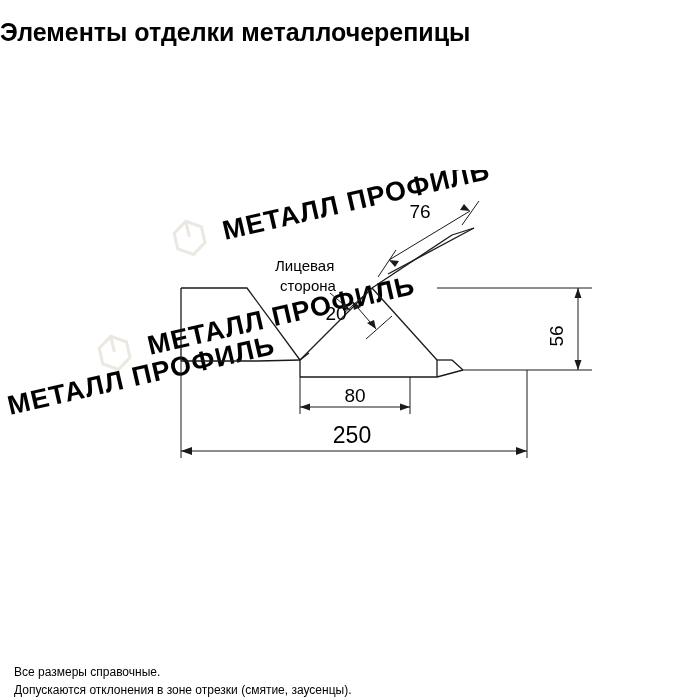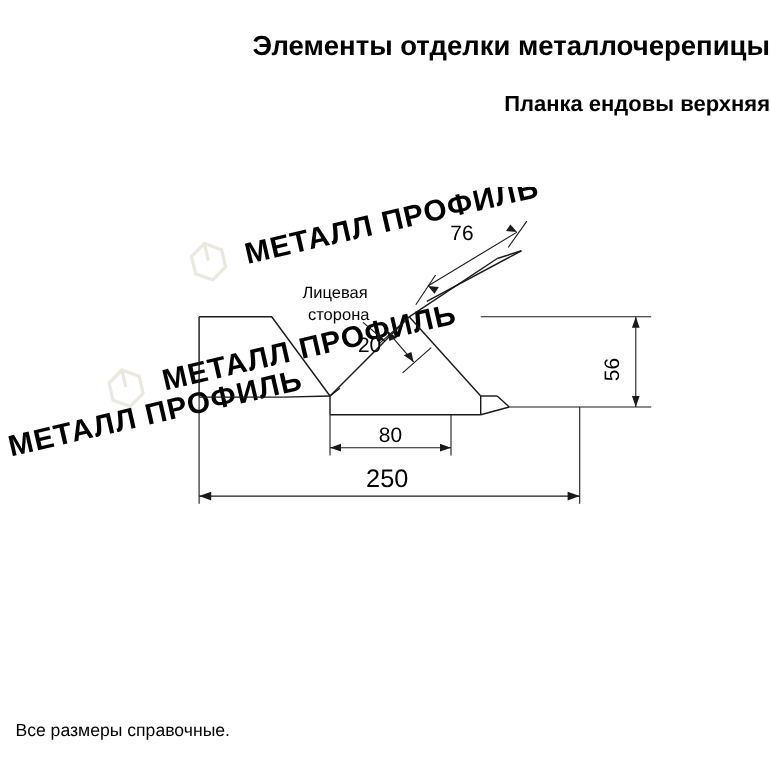--- a/index.html
+++ b/index.html
@@ -14,22 +14,22 @@
     color: #000000;
     position: relative;
     overflow: hidden;
   }
   .page {
     position: relative;
     width: 700px;
     height: 700px;
   }
   .title-block {
-    text-align: right;
-    padding-top: 27px;
+    text-align: left;
+    padding-top: 17px;
   }
   .main-title {
     font-size: 25px;
     font-weight: bold;
     letter-spacing: 0px;
     margin: 0;
     line-height: 1.2;
   }
   .sub-title {
     font-size: 20px;
@@ -48,22 +48,22 @@
   .drawing {
     position: absolute;
     left: 0;
     top: 170px;
     width: 700px;
     height: 330px;
   }
   .footer {
     position: absolute;
     left: 14px;
-    bottom: 22px;
-    font-size: 16px;
+    bottom: 0;
+    font-size: 12px;
     line-height: 1.55;
     color: #000000;
   }
   .footer div {
     white-space: nowrap;
   }
   svg text {
     font-family: "Liberation Sans", sans-serif;
     fill: #000000;
   }
@@ -71,21 +71,20 @@
     pointer-events: none;
   }
 </style>
 </head>
 <body>
 
 <div class="page">
 
   <div class="title-block">
     <h1 class="main-title">Элементы отделки металлочерепицы</h1>
-    <h2 class="sub-title">Планка ендовы верхняя</h2>
   </div>
 
   <div class="drawing">
     <svg width="700" height="330" viewBox="0 0 700 330" xmlns="http://www.w3.org/2000/svg">
 
       <g class="wm">
         <g transform="translate(225,70) rotate(-13)">
           <text x="0" y="0" font-size="27" font-weight="bold" fill="#ebe8e0" letter-spacing="1">МЕТАЛЛ ПРОФИЛЬ</text>
           <g fill="none" stroke="#ebe8e0" stroke-width="3">
             <path d="M-48 -18 l14 -9 l14 9 l0 16 l-14 9 l-14 -9 z"></path>
@@ -195,15 +194,16 @@
         <path d="M350 140 l-8 -2 l2 -6 z" fill="#1a1a1a" stroke="none"></path>
         <text x="275" y="101" font-size="15">Лицевая</text>
         <text x="280" y="121" font-size="15">сторона</text>
       </g>
 
     </svg>
   </div>
 
   <div class="footer">
     <div>Все размеры справочные.</div>
+    <div>Допускаются отклонения в зоне отрезки (смятие, заусенцы).</div>
   </div>
 
 </div>
 
 </body></html>

